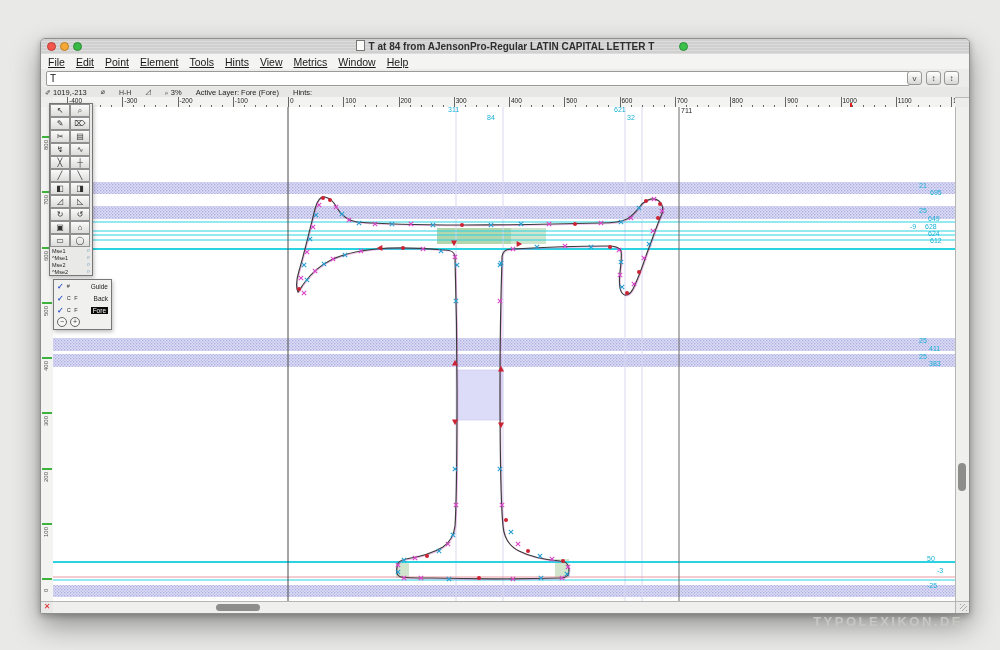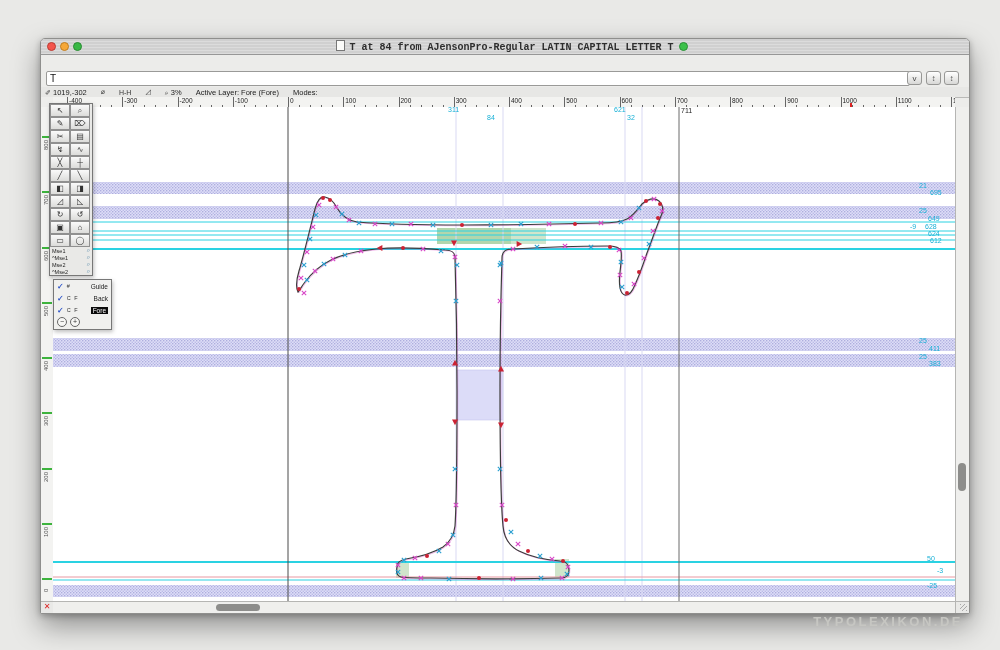--- a/index.html
+++ b/index.html
@@ -12,21 +12,21 @@
   
   .titlebar{position:absolute;left:0;top:0;right:0;height:15px;
             background:repeating-linear-gradient(0deg,#dcdcdc 0 1px,#d0d0d0 1px 3px);
             border-bottom:1px solid #979797;border-radius:4px 4px 0 0;}
   .traffic{position:absolute;left:6px;top:3px;display:flex;gap:4px;}
   .tl{width:9px;height:9px;border-radius:50%;}
   .tl.close{background:#f4554c;border:1px solid #b93c34;box-sizing:border-box;}
   .tl.min{background:#f6a838;border:1px solid #c07e22;box-sizing:border-box;}
   .tl.max{background:#38b845;border:1px solid #2a8a33;box-sizing:border-box;}
   .title{position:absolute;left:0;right:0;top:1px;text-align:center;font-size:10px;
-         font-weight:bold;color:#2e2e2e;white-space:nowrap;font-family:Liberation Mono, monospace;}
+         font-weight:bold;color:#2e2e2e;white-space:nowrap;}
   .doc-icon{display:inline-block;width:7px;height:9px;background:#fbfbf9;border:1px solid #777;
             vertical-align:-1px;margin-right:4px;}
   .pill{position:absolute;left:638px;top:3px;width:9px;height:9px;border-radius:50%;
         background:#3cc14a;border:1px solid #2b8f36;box-sizing:border-box;}
   
   .menubar{position:absolute;left:0;top:15px;right:0;height:15px;background:#f4f4f2;
            border-bottom:1px solid #c2c2c0;font-size:10.5px;color:#1a1a1a;
            display:flex;align-items:center;padding-left:7px;gap:11px;}
   .menubar span{text-decoration:underline;cursor:default;}
   
@@ -105,38 +105,50 @@
         <div class="tl close"></div>
         <div class="tl min"></div>
         <div class="tl max"></div>
       </div>
       <div class="title">
         <span class="doc-icon"></span><span>T at 84 from AJensonPro-Regular LATIN CAPITAL LETTER T</span>
       </div>
       <div class="pill"></div>
     </div>
 
+    <div class="menubar">
+      <span>File</span>
+      <span>Edit</span>
+      <span>Point</span>
+      <span>Element</span>
+      <span>Tools</span>
+      <span>Hints</span>
+      <span>View</span>
+      <span>Metrics</span>
+      <span>Window</span>
+      <span>Help</span>
+    </div>
 
     <div class="editrow">
       <input value="T" style="">
       <button class="mini-btn" style="left:866px">v</button>
       <button class="mini-btn" style="left:885px">↕</button>
       <button class="mini-btn" style="left:903px">↕</button>
     </div>
 
     <div class="statusrow">
       <span><span class="ic">✐</span>
-        <span>1019,-302</span></span>
+        <span>1019,-213</span></span>
       <span class="ic">⌀</span>
       <span class="ic">H-H</span>
       <span class="ic">◿</span>
       <span><span class="ic">⌕</span>
         <span>3%</span></span>
       <span>Active Layer: Fore (Fore)</span>
-      <span>Modes:</span>
+      <span>Hints:</span>
     </div>
 
     <div class="hr-corner"></div>
     <div class="hruler" id="hruler">
         <div class="htick" style="left: 14px; height: 10px; top: 0px;"></div>
         <div class="htick-label" style="left: 16px;">-400</div>
         <div class="htick" style="left: 25.05px; height: 2px; top: 8px;"></div>
         <div class="htick" style="left: 36.1px; height: 2px; top: 8px;"></div>
         <div class="htick" style="left: 47.15px; height: 2px; top: 8px;"></div>
         <div class="htick" style="left: 58.2px; height: 2px; top: 8px;"></div>

